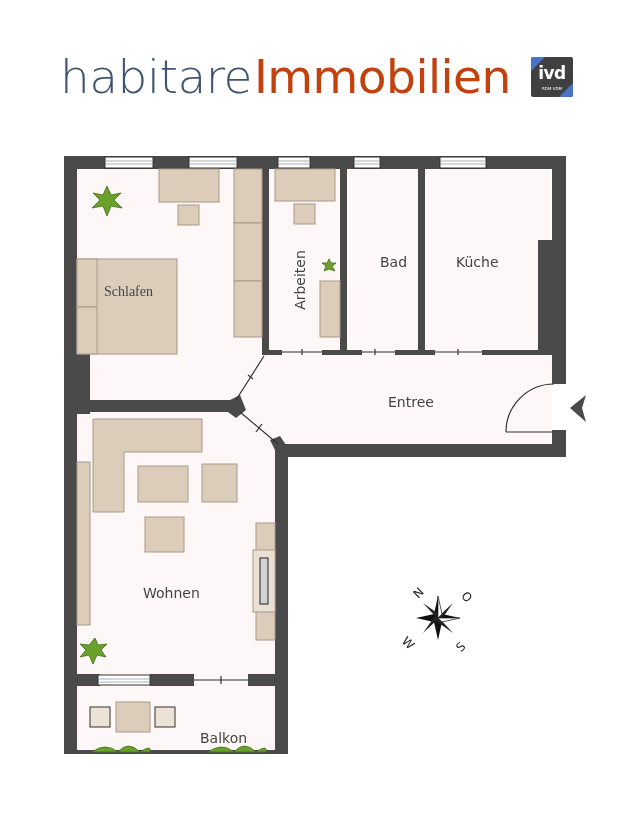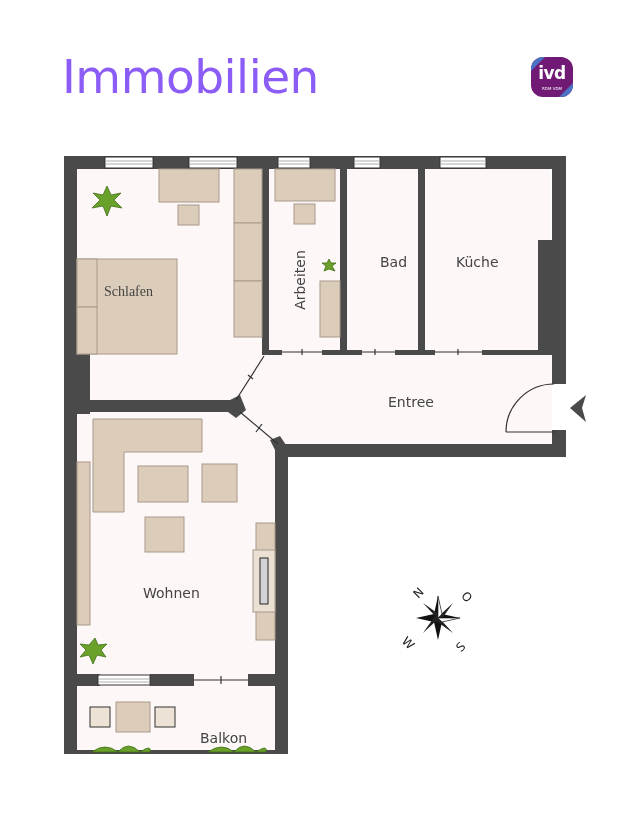--- a/index.html
+++ b/index.html
@@ -1,32 +1,33 @@
 <!DOCTYPE html>
 <html><head>
   <meta charset="utf-8">
   <style>
     html, body { margin: 0; padding: 0; background: #ffffff; }
     body { width: 639px; height: 840px; position: relative; overflow: hidden; font-family: "DejaVu Sans", sans-serif; }
     .header { position: absolute; left: 60px; top: 46px; height: 60px; display: flex; align-items: center; }
     .brand-a { font-family: "DejaVu Sans", sans-serif; font-size: 47px; color: #3e5470; letter-spacing: -0.5px; font-weight: 300; }
-    .brand-b { font-family: "DejaVu Sans", sans-serif; font-size: 47px; color: #8b5cf6; letter-spacing: -0.5px; margin-left: 2px; }
-    .ivd { position: absolute; left: 531px; top: 57px; width: 42px; height: 40px; background: #701a75; border-radius: 12px; overflow: hidden; }
+    .brand-b { font-family: "DejaVu Sans", sans-serif; font-size: 47px; color: #c2410c; letter-spacing: -0.5px; margin-left: 2px; }
+    .ivd { position: absolute; left: 531px; top: 57px; width: 42px; height: 40px; background: #404040; border-radius: 2px; overflow: hidden; }
     .ivd .tri { position: absolute; left: 0; top: 0; width: 0; height: 0; border-top: 14px solid #4b72c4; border-right: 14px solid transparent; }
     .ivd .tri2 { position: absolute; right: 0; bottom: 0; width: 0; height: 0; border-bottom: 14px solid #4b72c4; border-left: 14px solid transparent; }
     .ivd-text { position: absolute; left: 0; top: 6px; width: 42px; text-align: center; color: #fff; font-size: 17px; font-weight: bold; font-family: "DejaVu Sans", sans-serif; letter-spacing: -0.5px; }
     .ivd-sub { position: absolute; left: 0; top: 29px; width: 42px; text-align: center; color: #fff; font-size: 4px; font-family: "DejaVu Sans", sans-serif; }
     svg.plan { position: absolute; left: 0; top: 0; }
     .label { position: absolute; font-family: "DejaVu Sans", sans-serif; font-size: 14px; color: #444; white-space: nowrap; }
     .compass-letter { position: absolute; font-family: "DejaVu Sans", sans-serif; font-size: 12px; color: #222; }
   </style>
 </head>
 <body>
 
 <div class="header">
+  <span class="brand-a">habitare</span>
     <span class="brand-b">Immobilien</span>
 </div>
 <div class="ivd">
   <div class="tri"></div>
     <div class="tri2"></div>
   <div class="ivd-text">ivd</div>
   <div class="ivd-sub">RDM VDM</div>
 </div>
 
 <svg class="plan" width="639" height="840" viewBox="0 0 639 840">

